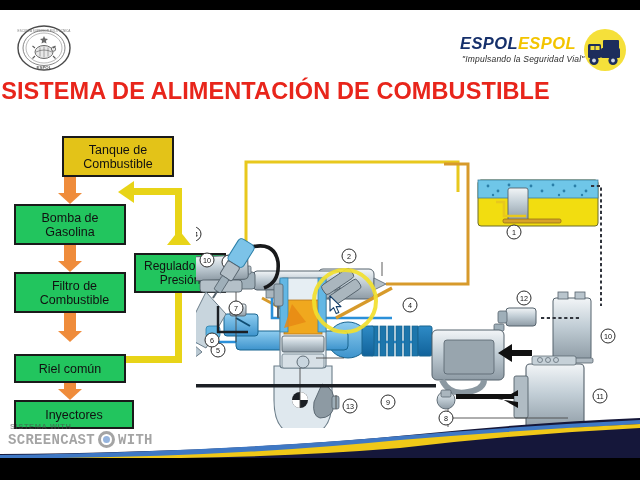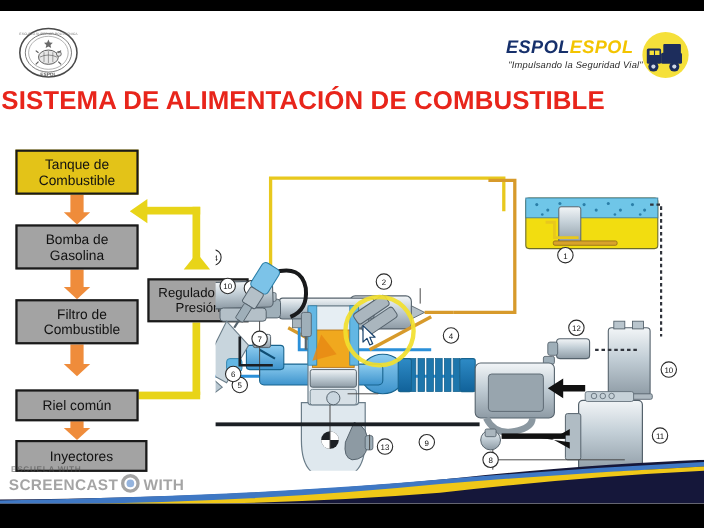--- a/index.html
+++ b/index.html
@@ -14,24 +14,24 @@
   .condu-a{color:#16306b;}
   .condu-b{color:#f3c400;}
   .condu-tag{position:absolute;left:2px;top:26px;font-size:8.5px;font-style:italic;color:#2b2b2b;letter-spacing:.2px;}
   #condu-mark{position:absolute;right:0;top:0;width:58px;height:46px;}
 
   #page-title{position:absolute;left:0;top:68px;width:551px;text-align:center;
     color:#e8251b;font-weight:bold;font-size:23.5px;letter-spacing:.1px;white-space:nowrap;}
 
   
   #flow{position:absolute;left:0;top:112px;width:240px;height:300px;}
-  .fbox{position:absolute;border:2px solid #1a1a1a;background:#a3a3a3;
+  .fbox{position:absolute;border:2px solid #1a1a1a;background:#22c55e;
     display:flex;align-items:center;justify-content:center;text-align:center;
     font-size:12.5px;color:#111;line-height:14px;box-sizing:border-box;padding:0 3px;}
-  .fbox.hl{background:#e3c318;}
+  .fbox.hl{background:#e3c318;margin-left:48px;}
   .fbox.small{font-size:12px;}
   #b-tanque{left:14px;top:14px;width:112px;height:41px;}
   #b-bomba{left:14px;top:82px;width:112px;height:41px;}
   #b-filtro{left:14px;top:150px;width:112px;height:41px;padding-left:12px;}
   #b-riel{left:14px;top:220px;width:112px;height:29px;margin-top:12px;}
   #b-inyec{left:14px;top:278px;width:120px;height:29px;}
   #b-regul{left:134px;top:131px;width:92px;height:40px;}
 
   .oarrow{position:absolute;left:64px;width:12px;background:#ef8c3b;}
   .oarrow:after{content:"";position:absolute;left:-6px;bottom:-10px;
@@ -60,21 +60,21 @@
     border:4px solid #f2e02e;border-radius:50%;box-sizing:border-box;opacity:.92;}
   #cursor{position:absolute;left:329px;top:285px;width:14px;height:20px;}
 
   
   #swoosh{position:absolute;left:0;bottom:0;width:640px;height:40px;}
 
   
   #watermark{position:absolute;left:8px;bottom:6px;width:160px;height:30px;opacity:.55;}
   #wm-rec{position:absolute;left:2px;top:0;font-size:7.5px;font-weight:bold;color:#4b4b4b;letter-spacing:.6px;}
   #wm-main{position:absolute;left:0;top:9px;display:flex;align-items:center;gap:3px;}
-  .wm-word{font-size:14px;font-weight:bold;color:#5b5b5b;letter-spacing:.3px;}
+  .wm-word{font-size:14px;font-weight:bold;color:#5b5b5b;letter-spacing:.3px;font-family:Liberation Mono, monospace;}
   #wm-dot{width:17px;height:17px;border-radius:50%;border:3px solid #5b5b5b;
     display:flex;align-items:center;justify-content:center;box-sizing:border-box;}
   #wm-dot i{display:block;width:7px;height:7px;border-radius:50%;background:#3f78c4;}
 
   #bar-top{position:absolute;left:0;top:0;width:640px;height:10px;background:#000;}
   #bar-bottom{position:absolute;left:0;bottom:0;width:640px;height:22px;background:#000;}
 </style>
 </head>
 <body>
 
@@ -412,21 +412,21 @@
       <path d="M1 1 L1 16 L4.6 12.6 L7.2 18.6 L9.8 17.4 L7.2 11.6 L12 11.6 Z" fill="#fff" stroke="#17406b" stroke-width="1.1" stroke-linejoin="round"></path>
     </svg>
 
     <svg id="swoosh" viewBox="0 0 640 40" preserveAspectRatio="none">
       <path d="M640 0 L640 40 L0 40 L0 36 Q240 34 420 16 Q540 4 640 0 Z" fill="#15173a"></path>
       <path d="M640 6 Q520 12 400 26 Q230 40 60 40 L0 40 L0 37 Q230 33 400 18 Q520 8 640 2 Z" fill="#3f78c4"></path>
       <path d="M640 10 Q520 16 400 30 Q250 42 90 40 L60 40 Q240 38 400 22 Q520 12 640 6 Z" fill="#f0c818"></path>
     </svg>
 
     <div id="watermark">
-      <div id="wm-rec">ESCUELA WITH</div>
+      <div id="wm-rec">SISTEMA WITH</div>
       <div id="wm-main">
         <span class="wm-word">SCREENCAST</span>
         <span id="wm-dot">
             <i></i>
           </span>
         <span class="wm-word">WITH</span>
       </div>
     </div>
 
   </div>

